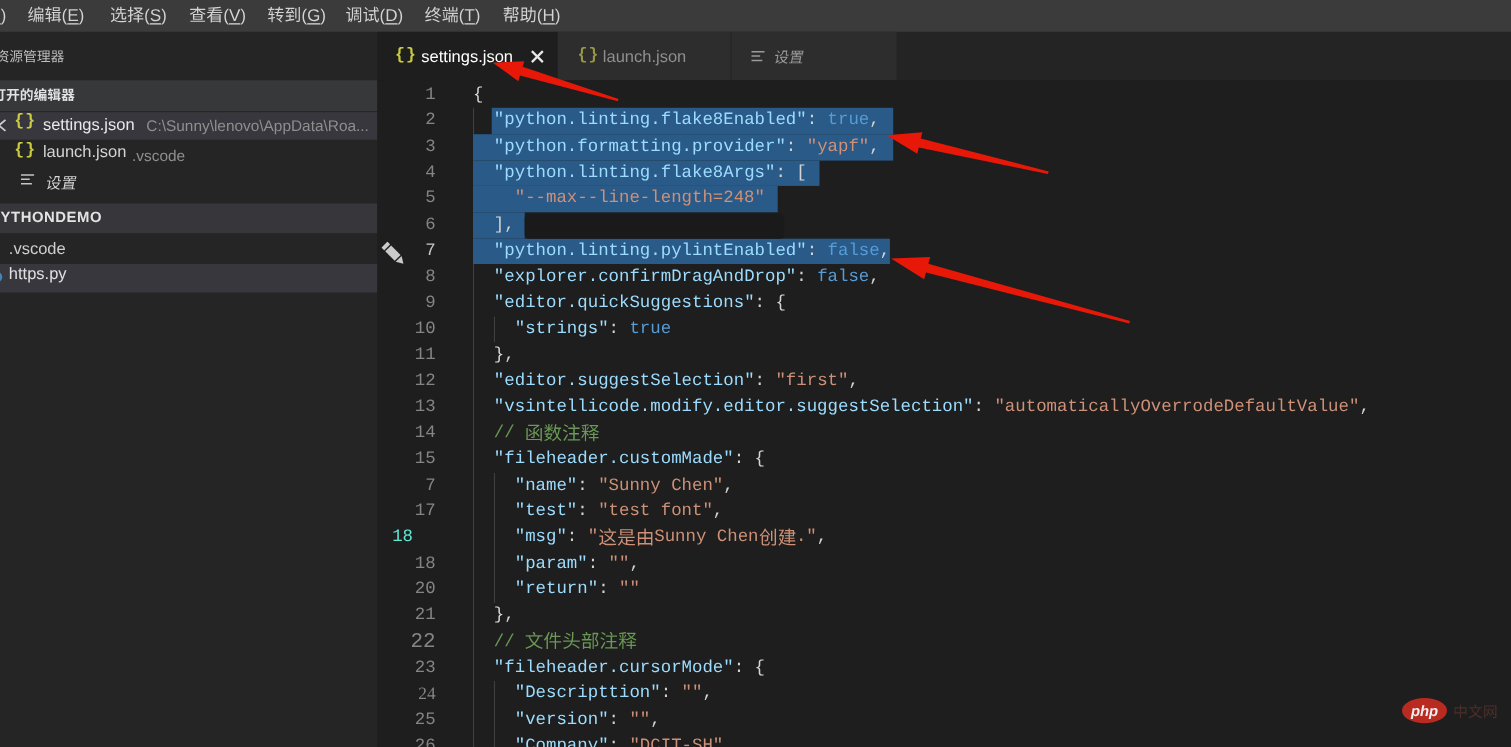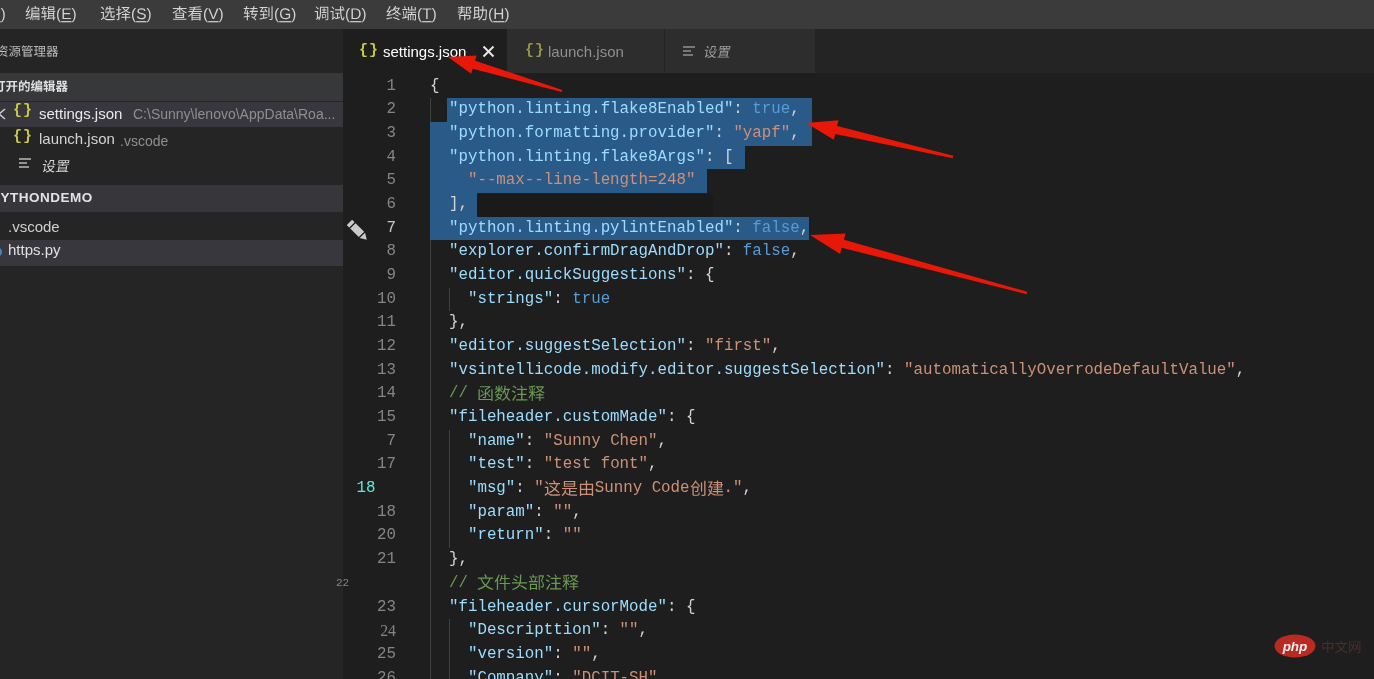--- a/index.html
+++ b/index.html
@@ -194,21 +194,21 @@
 <div style="position:absolute;left:336.0px;top:335.0px;width:60px;height:23.68px;line-height:23.68px;font-family:'Liberation Mono',monospace;font-size:15.8px;color:#858585;text-align:right">12</div>
 <div style="position:absolute;left:336.0px;top:358.7px;width:60px;height:23.68px;line-height:23.68px;font-family:'Liberation Mono',monospace;font-size:15.8px;color:#858585;text-align:right">13</div>
 <div style="position:absolute;left:336.0px;top:382.3px;width:60px;height:23.68px;line-height:23.68px;font-family:'Liberation Mono',monospace;font-size:15.8px;color:#858585;text-align:right">14</div>
 <div style="position:absolute;left:336.0px;top:406.0px;width:60px;height:23.68px;line-height:23.68px;font-family:Liberation Mono, monospace;font-size:15.8px;color:#858585;text-align:right">15</div>
 <div style="position:absolute;left:336.0px;top:429.7px;width:60px;height:23.68px;line-height:23.68px;font-family:'Liberation Mono',monospace;font-size:15.8px;color:#858585;text-align:right">7</div>
 <div style="position:absolute;left:336.0px;top:453.4px;width:60px;height:23.68px;line-height:23.68px;font-family:'Liberation Mono',monospace;font-size:15.8px;color:#858585;text-align:right">17</div>
 <div style="position:absolute;left:336.0px;top:477.1px;width:60px;height:23.68px;line-height:23.68px;font-family:'Liberation Mono',monospace;font-size:15.8px;color:#5eead4;text-align:center">18</div>
 <div style="position:absolute;left:336.0px;top:500.7px;width:60px;height:23.68px;line-height:23.68px;font-family:'Liberation Mono',monospace;font-size:15.8px;color:#858585;text-align:right">18</div>
 <div style="position:absolute;left:336.0px;top:524.4px;width:60px;height:23.68px;line-height:23.68px;font-family:'Liberation Mono',monospace;font-size:15.8px;color:#858585;text-align:right">20</div>
 <div style="position:absolute;left:336.0px;top:548.1px;width:60px;height:23.68px;line-height:23.68px;font-family:'Liberation Mono',monospace;font-size:15.8px;color:#858585;text-align:right">21</div>
-<div style="position:absolute;left:336.0px;top:571.8px;width:60px;height:23.68px;line-height:23.68px;font-family:'Liberation Mono',monospace;font-size:11px;color:#858585;">22</div>
+<div style="position:absolute;left:336.0px;top:571.8px;width:60px;height:23.68px;line-height:23.68px;font-family:'Liberation Mono',monospace;font-size:19px;color:#858585;text-align:right">22</div>
 <div style="position:absolute;left:336.0px;top:595.5px;width:60px;height:23.68px;line-height:23.68px;font-family:'Liberation Mono',monospace;font-size:15.8px;color:#858585;text-align:right">23</div>
 <div style="position:absolute;left:336.0px;top:619.1px;width:60px;height:23.68px;line-height:23.68px;font-family:Liberation Serif, serif;font-size:15.8px;color:#858585;text-align:right">24</div>
 <div style="position:absolute;left:336.0px;top:642.8px;width:60px;height:23.68px;line-height:23.68px;font-family:'Liberation Mono',monospace;font-size:15.8px;color:#858585;text-align:right">25</div>
 <div style="position:absolute;left:336.0px;top:666.5px;width:60px;height:23.68px;line-height:23.68px;font-family:'Liberation Mono',monospace;font-size:15.8px;color:#858585;text-align:right">26</div>
 <div style="position:absolute;left:430.0px;top:74.5px;height:23.68px;line-height:23.68px;font-family:'Liberation Mono',monospace;font-size:15.8px;white-space:pre"><span style="color:#d4d4d4">{</span></div>
 <div style="position:absolute;left:430.0px;top:98.2px;height:23.68px;line-height:23.68px;font-family:'Liberation Mono',monospace;font-size:15.8px;white-space:pre">  <span style="color:#9cdcfe">"python.linting.flake8Enabled"</span><span style="color:#d4d4d4">: </span><span style="color:#569cd6">true</span><span style="color:#d4d4d4">,</span></div>
 <div style="position:absolute;left:430.0px;top:121.9px;height:23.68px;line-height:23.68px;font-family:'Liberation Mono',monospace;font-size:15.8px;white-space:pre">  <span style="color:#9cdcfe">"python.formatting.provider"</span><span style="color:#d4d4d4">: </span><span style="color:#ce9178">"yapf"</span><span style="color:#d4d4d4">,</span></div>
 <div style="position:absolute;left:430.0px;top:145.5px;height:23.68px;line-height:23.68px;font-family:'Liberation Mono',monospace;font-size:15.8px;white-space:pre">  <span style="color:#9cdcfe">"python.linting.flake8Args"</span><span style="color:#d4d4d4">: [</span></div>
 <div style="position:absolute;left:430.0px;top:169.2px;height:23.68px;line-height:23.68px;font-family:'Liberation Mono',monospace;font-size:15.8px;white-space:pre">    <span style="color:#ce9178">"--max--line-length=248"</span></div>
 <div style="position:absolute;left:430.0px;top:192.9px;height:23.68px;line-height:23.68px;font-family:'Liberation Mono',monospace;font-size:15.8px;white-space:pre">  <span style="color:#d4d4d4">],</span></div>
@@ -232,21 +232,21 @@
 <div style="position:absolute;left:430.0px;top:429.7px;height:23.68px;line-height:23.68px;font-family:'Liberation Mono',monospace;font-size:15.8px;white-space:pre">    <span style="color:#9cdcfe">"name"</span><span style="color:#d4d4d4">: </span><span style="color:#ce9178">"Sunny Chen"</span><span style="color:#d4d4d4">,</span></div>
 <div style="position:absolute;left:430.0px;top:453.4px;height:23.68px;line-height:23.68px;font-family:'Liberation Mono',monospace;font-size:15.8px;white-space:pre">    <span style="color:#9cdcfe">"test"</span><span style="color:#d4d4d4">: </span><span style="color:#ce9178">"test font"</span><span style="color:#d4d4d4">,</span></div>
 <div style="position:absolute;left:430.0px;top:477.1px;height:23.68px;line-height:23.68px;font-family:'Liberation Mono',monospace;font-size:15.8px;white-space:pre">    <span style="color:#9cdcfe">"msg"</span><span style="color:#d4d4d4">: </span><span style="color:#ce9178">"</span></div>
 <svg style="position:absolute;left:543.76px;top:475.7px;overflow:visible" width="53" height="25">
       <g fill="#ce9178" transform="translate(0,18.7)">
         <path d="M1.0 -12.9C1.9 -12.1 3.0 -10.9 3.5 -10.2L4.5 -10.9C4.0 -11.7 2.9 -12.8 2.0 -13.5ZM4.3 -7.9H0.8V-6.7H3.0V-1.7C2.3 -1.5 1.4 -0.8 0.6 -0.0L1.5 1.2C2.3 0.3 3.2 -0.6 3.7 -0.6C4.1 -0.6 4.6 -0.2 5.4 0.2C6.5 0.9 8.0 1.0 10.0 1.0C11.7 1.0 14.6 0.9 16.0 0.8C16.0 0.4 16.2 -0.2 16.4 -0.6C14.6 -0.4 12.0 -0.3 10.0 -0.3C8.2 -0.3 6.7 -0.4 5.6 -1.0C5.0 -1.3 4.6 -1.6 4.3 -1.8ZM5.5 -8.7C6.9 -7.8 8.4 -6.7 9.8 -5.6C8.5 -4.3 6.9 -3.3 4.9 -2.6C5.2 -2.4 5.6 -1.8 5.7 -1.5C7.7 -2.3 9.4 -3.4 10.8 -4.8C12.2 -3.6 13.6 -2.5 14.5 -1.6L15.4 -2.5C14.5 -3.4 13.1 -4.6 11.6 -5.7C12.6 -7.0 13.3 -8.6 13.9 -10.4H16.1V-11.6H10.5L11.4 -11.9C11.2 -12.6 10.6 -13.6 10.1 -14.4L8.9 -14.0C9.4 -13.3 9.8 -12.3 10.1 -11.6H5.0V-10.4H12.6C12.1 -8.9 11.4 -7.6 10.6 -6.5C9.2 -7.5 7.7 -8.6 6.4 -9.5Z" transform="translate(0.0,0)"></path>
         <path d="M4.0 -10.3H12.9V-8.9H4.0ZM4.0 -12.6H12.9V-11.2H4.0ZM2.8 -13.6V-8.0H14.2V-13.6ZM3.9 -5.1C3.5 -2.6 2.4 -0.7 0.6 0.5C0.9 0.7 1.4 1.2 1.6 1.4C2.7 0.6 3.6 -0.5 4.2 -1.9C5.6 0.5 7.8 1.0 11.2 1.0H15.9C16.0 0.7 16.2 0.1 16.4 -0.2C15.5 -0.2 11.9 -0.2 11.3 -0.2C10.6 -0.2 9.9 -0.2 9.3 -0.3V-2.6H14.9V-3.7H9.3V-5.6H16.0V-6.8H1.0V-5.6H8.0V-0.5C6.5 -0.9 5.4 -1.7 4.8 -3.2C4.9 -3.8 5.1 -4.3 5.2 -4.9Z" transform="translate(17.0,0)"></path>
         <path d="M3.2 -4.7H7.8V-1.0H3.2ZM13.8 -4.7V-1.0H9.1V-4.7ZM3.2 -6.0V-9.7H7.8V-6.0ZM13.8 -6.0H9.1V-9.7H13.8ZM7.8 -14.3V-11.0H1.9V1.4H3.2V0.3H13.8V1.3H15.1V-11.0H9.1V-14.3Z" transform="translate(34.0,0)"></path>
       </g>
     </svg>
-<div style="position:absolute;left:594.76px;top:477.1px;height:23.68px;line-height:23.68px;font-family:'Liberation Mono',monospace;font-size:15.8px;white-space:pre"><span style="color:#ce9178">Sunny Code</span></div>
+<div style="position:absolute;left:594.76px;top:477.1px;height:23.68px;line-height:23.68px;font-family:'Liberation Mono',monospace;font-size:15.8px;white-space:pre"><span style="color:#ce9178">Sunny Chen</span></div>
 <svg style="position:absolute;left:689.56px;top:475.7px;overflow:visible" width="36" height="25">
       <g fill="#ce9178" transform="translate(0,18.7)">
         <path d="M14.2 -14.0V-0.3C14.2 -0.0 14.1 0.1 13.8 0.1C13.5 0.1 12.4 0.1 11.2 0.1C11.4 0.4 11.6 1.0 11.7 1.3C13.2 1.3 14.2 1.3 14.7 1.1C15.3 0.9 15.5 0.5 15.5 -0.3V-14.0ZM10.9 -12.3V-2.9H12.2V-12.3ZM2.4 -8.1V-0.8C2.4 0.7 2.9 1.1 4.6 1.1C4.9 1.1 7.3 1.1 7.7 1.1C9.2 1.1 9.6 0.4 9.8 -1.9C9.4 -2.0 8.9 -2.2 8.7 -2.4C8.6 -0.4 8.4 0.0 7.7 0.0C7.1 0.0 5.1 0.0 4.7 0.0C3.8 0.0 3.7 -0.1 3.7 -0.8V-6.9H7.3C7.2 -4.9 7.1 -4.0 6.9 -3.8C6.7 -3.6 6.6 -3.6 6.4 -3.6C6.1 -3.6 5.5 -3.6 4.9 -3.7C5.1 -3.4 5.2 -2.9 5.2 -2.6C5.9 -2.6 6.6 -2.6 6.9 -2.6C7.3 -2.6 7.6 -2.7 7.9 -3.0C8.3 -3.5 8.4 -4.6 8.6 -7.5C8.6 -7.7 8.6 -8.1 8.6 -8.1ZM5.3 -14.2C4.4 -12.1 2.6 -9.7 0.5 -8.2C0.7 -8.0 1.2 -7.5 1.4 -7.3C3.1 -8.6 4.5 -10.3 5.6 -12.1C7.0 -10.7 8.4 -8.9 9.2 -7.8L10.1 -8.6C9.3 -9.8 7.6 -11.7 6.2 -13.2L6.5 -13.9Z" transform="translate(0.0,0)"></path>
         <path d="M6.7 -12.8V-11.8H9.9V-10.5H5.6V-9.5H9.9V-8.2H6.6V-7.2H9.9V-5.9H6.4V-4.9H9.9V-3.6H5.7V-2.5H9.9V-0.8H11.1V-2.5H15.9V-3.6H11.1V-4.9H15.3V-5.9H11.1V-7.2H14.9V-9.5H16.1V-10.5H14.9V-12.8H11.1V-14.3H9.9V-12.8ZM11.1 -9.5H13.8V-8.2H11.1ZM11.1 -10.5V-11.8H13.8V-10.5ZM1.6 -6.7C1.6 -6.9 2.0 -7.1 2.3 -7.2H4.4C4.2 -5.7 3.8 -4.4 3.4 -3.3C2.9 -4.0 2.6 -4.8 2.3 -5.8L1.3 -5.5C1.7 -4.1 2.2 -3.0 2.9 -2.1C2.3 -1.0 1.5 -0.1 0.6 0.5C0.9 0.7 1.4 1.1 1.6 1.4C2.4 0.7 3.1 -0.1 3.7 -1.2C5.5 0.5 8.0 0.9 11.1 0.9H15.9C15.9 0.6 16.2 0.0 16.4 -0.2C15.5 -0.2 11.8 -0.2 11.1 -0.2C8.2 -0.2 5.9 -0.6 4.2 -2.2C4.9 -3.8 5.4 -5.8 5.7 -8.2L5.0 -8.4L4.7 -8.4H3.3C4.1 -9.6 5.0 -11.2 5.7 -12.9L4.9 -13.4L4.5 -13.2H1.1V-12.1H4.0C3.3 -10.6 2.5 -9.2 2.2 -8.8C1.9 -8.2 1.4 -7.8 1.1 -7.7C1.3 -7.5 1.5 -6.9 1.6 -6.7Z" transform="translate(17.0,0)"></path>
       </g>
     </svg>
 <div style="position:absolute;left:723.56px;top:477.1px;height:23.68px;line-height:23.68px;font-family:'Liberation Mono',monospace;font-size:15.8px;white-space:pre"><span style="color:#ce9178">."</span><span style="color:#d4d4d4">,</span></div>
 <div style="position:absolute;left:430.0px;top:500.7px;height:23.68px;line-height:23.68px;font-family:'Liberation Mono',monospace;font-size:15.8px;white-space:pre">    <span style="color:#9cdcfe">"param"</span><span style="color:#d4d4d4">: </span><span style="color:#ce9178">""</span><span style="color:#d4d4d4">,</span></div>
 <div style="position:absolute;left:430.0px;top:524.4px;height:23.68px;line-height:23.68px;font-family:'Liberation Mono',monospace;font-size:15.8px;white-space:pre">    <span style="color:#9cdcfe">"return"</span><span style="color:#d4d4d4">: </span><span style="color:#ce9178">""</span></div>
 <div style="position:absolute;left:430.0px;top:548.1px;height:23.68px;line-height:23.68px;font-family:'Liberation Mono',monospace;font-size:15.8px;white-space:pre">  <span style="color:#d4d4d4">},</span></div>

